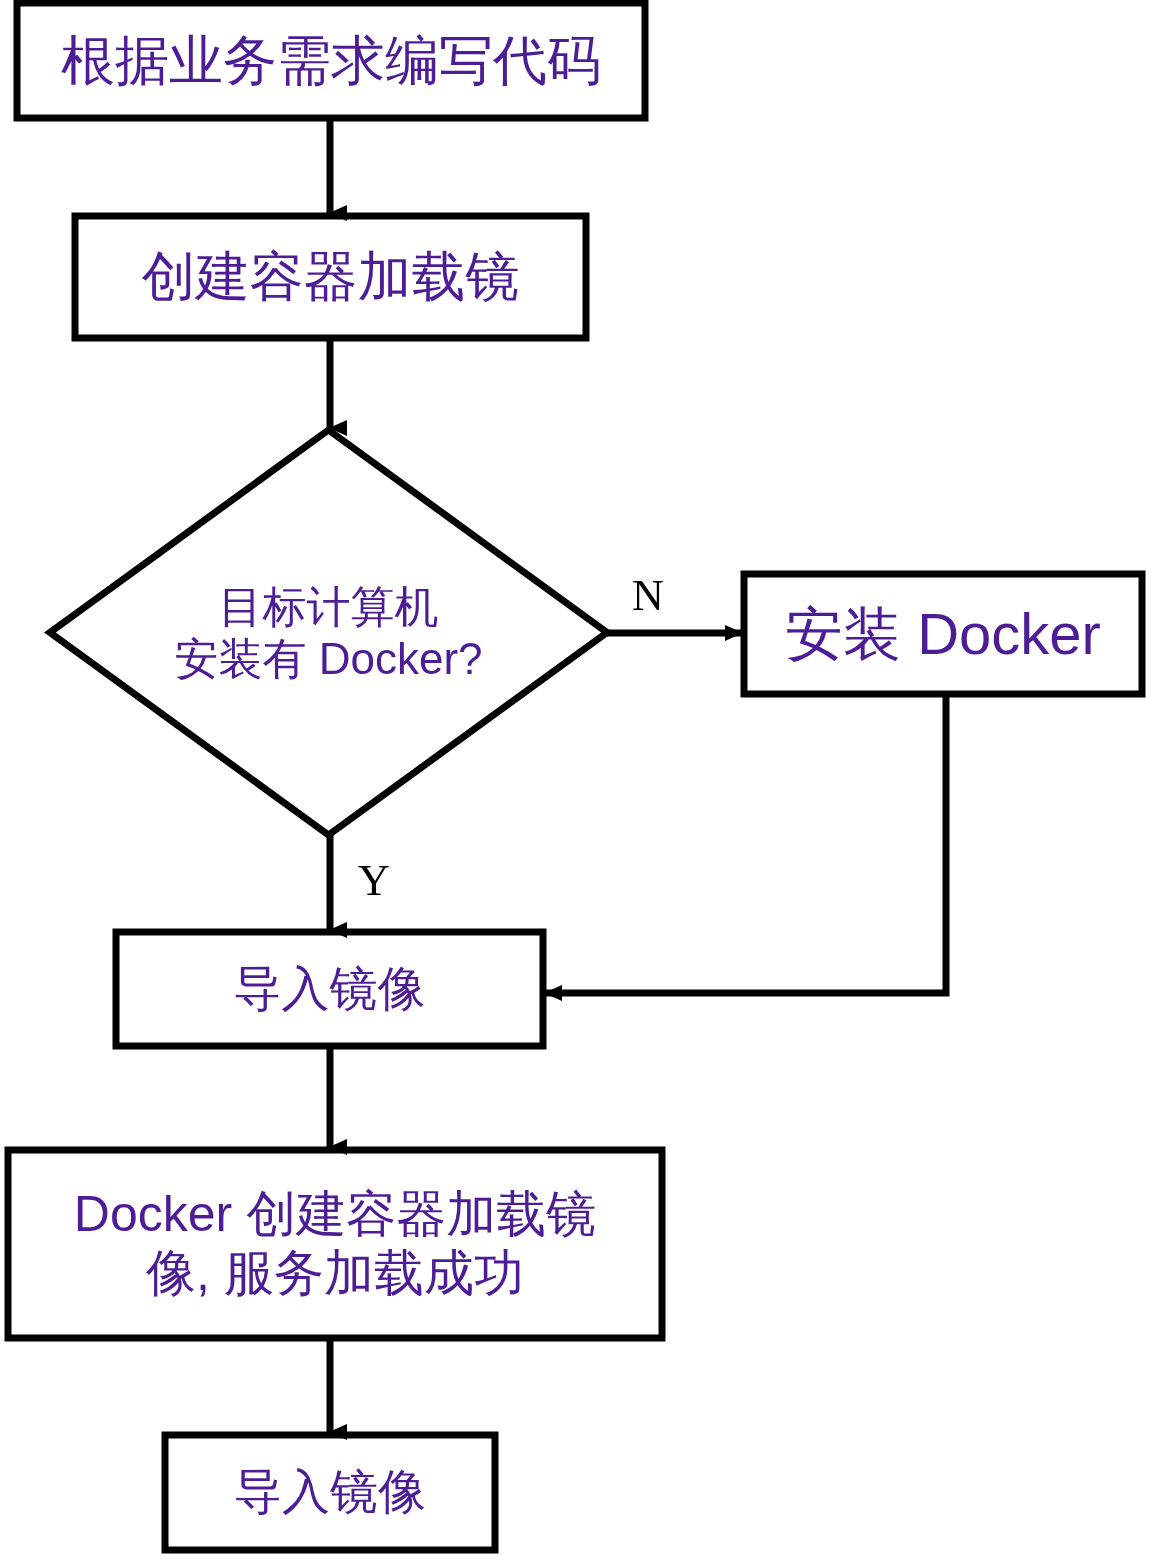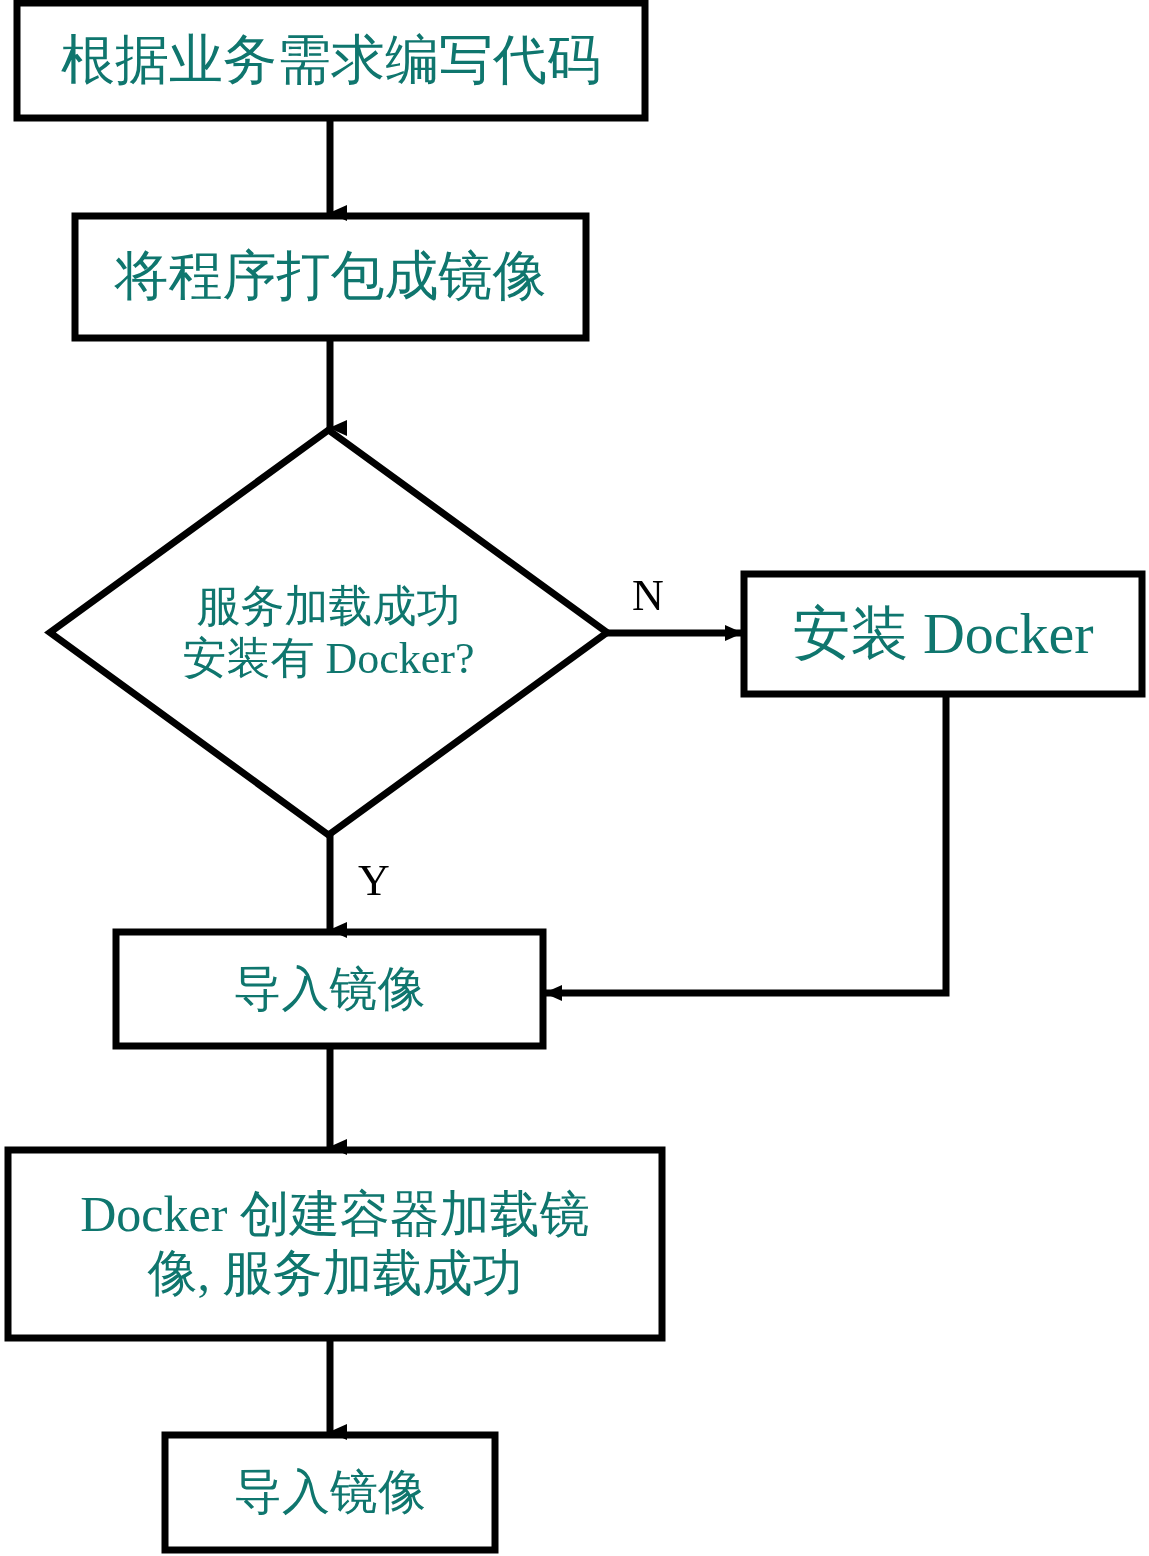--- a/index.html
+++ b/index.html
@@ -21,22 +21,22 @@
     top: 0;
     width: 1149px;
     height: 1556px;
   }
   .node-text {
     position: absolute;
     display: flex;
     align-items: center;
     justify-content: center;
     text-align: center;
-    color: #0f766e;
-    font-family: Liberation Serif, serif;
+    color: #4c1d95;
+    font-family: Liberation Sans, sans-serif;
     line-height: 1.18;
     white-space: pre-line;
     pointer-events: none;
   }
   .edge-label {
     position: absolute;
     color: #000000;
     font-family: "Liberation Serif", "DejaVu Serif", serif;
     font-size: 44px;
     line-height: 1;
@@ -84,23 +84,23 @@
 
     <path d="M 946 694 L 946 993 L 545 993" fill="none" stroke="#000000" stroke-width="7" marker-end="url(#arrow-left)"></path>
 
     <line x1="330" y1="1046" x2="330" y2="1147" stroke="#000000" stroke-width="7" marker-end="url(#arrow-down)"></line>
 
     <line x1="330" y1="1338" x2="330" y2="1432" stroke="#000000" stroke-width="7" marker-end="url(#arrow-down)"></line>
   </svg>
 
   <div class="node-text" style="left:17px; top:3px; width:628px; height:115px; font-size:54px;">根据业务需求编写代码</div>
 
-  <div class="node-text" style="left:75px; top:216px; width:511px; height:122px; font-size:54px;">将程序打包成镜像</div>
+  <div class="node-text" style="left:75px; top:216px; width:511px; height:122px; font-size:54px;">创建容器加载镜</div>
 
-  <div class="node-text" style="left:50px; top:430px; width:557px; height:405px; font-size:44px;">服务加载成功
+  <div class="node-text" style="left:50px; top:430px; width:557px; height:405px; font-size:44px;">目标计算机
 安装有 Docker?</div>
 
   <div class="node-text" style="left:744px; top:574px; width:398px; height:120px; font-size:58px;">安装 Docker</div>
 
   <div class="node-text" style="left:116px; top:932px; width:427px; height:114px; font-size:48px;">导入镜像</div>
 
   <div class="node-text" style="left:8px; top:1150px; width:654px; height:188px; font-size:50px;">Docker 创建容器加载镜
 像, 服务加载成功</div>
 
   <div class="node-text" style="left:165px; top:1435px; width:330px; height:115px; font-size:48px;">导入镜像</div>

